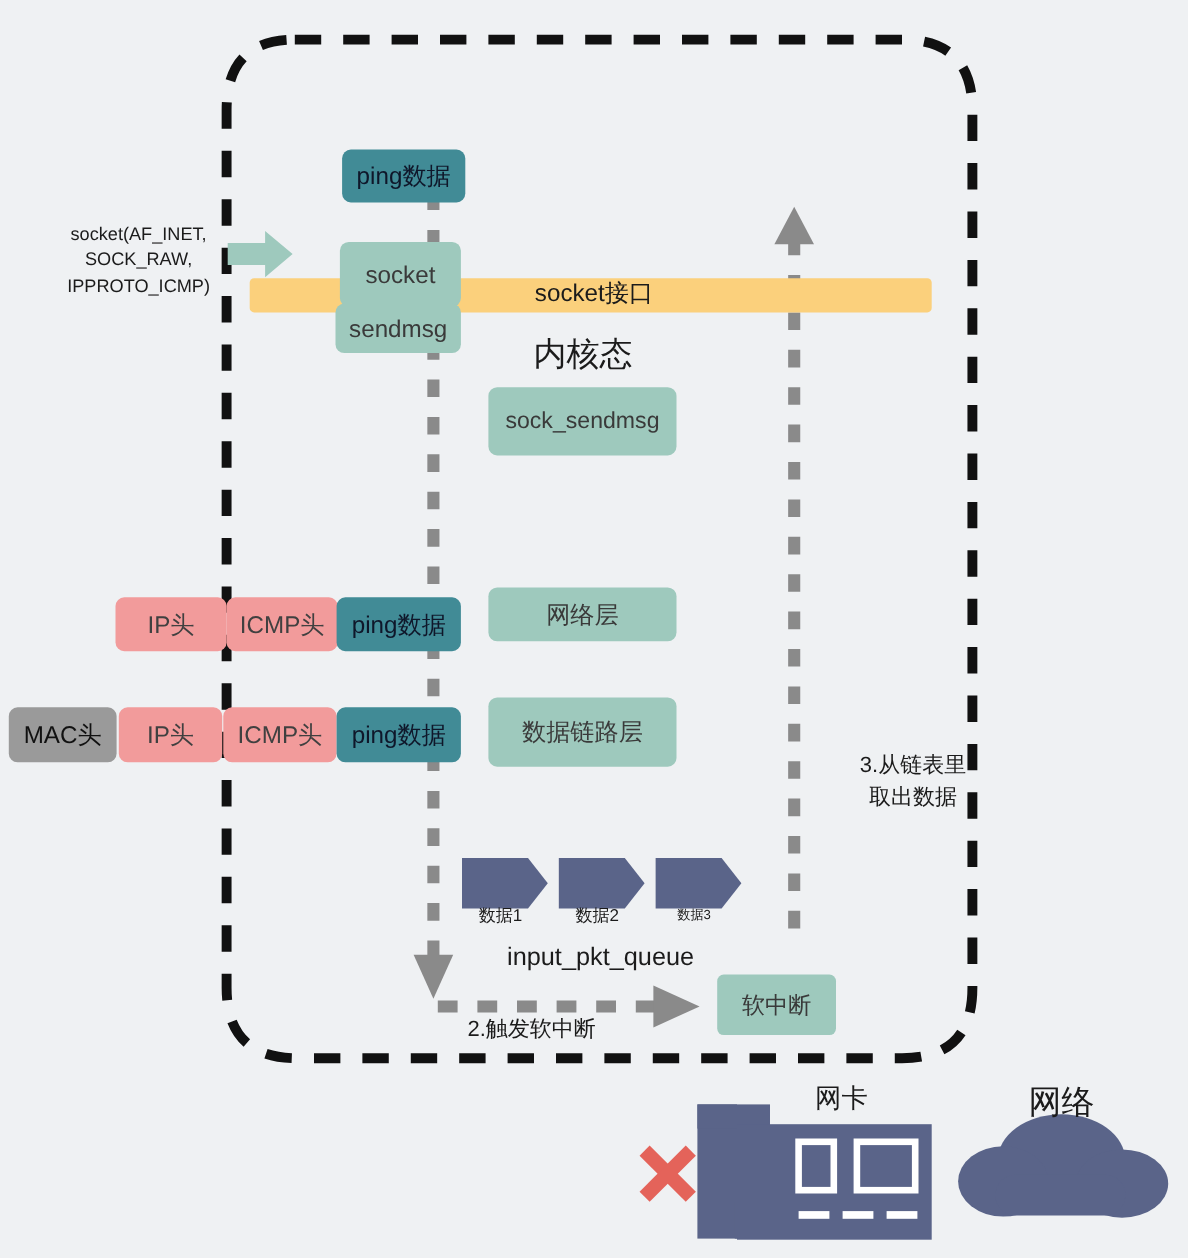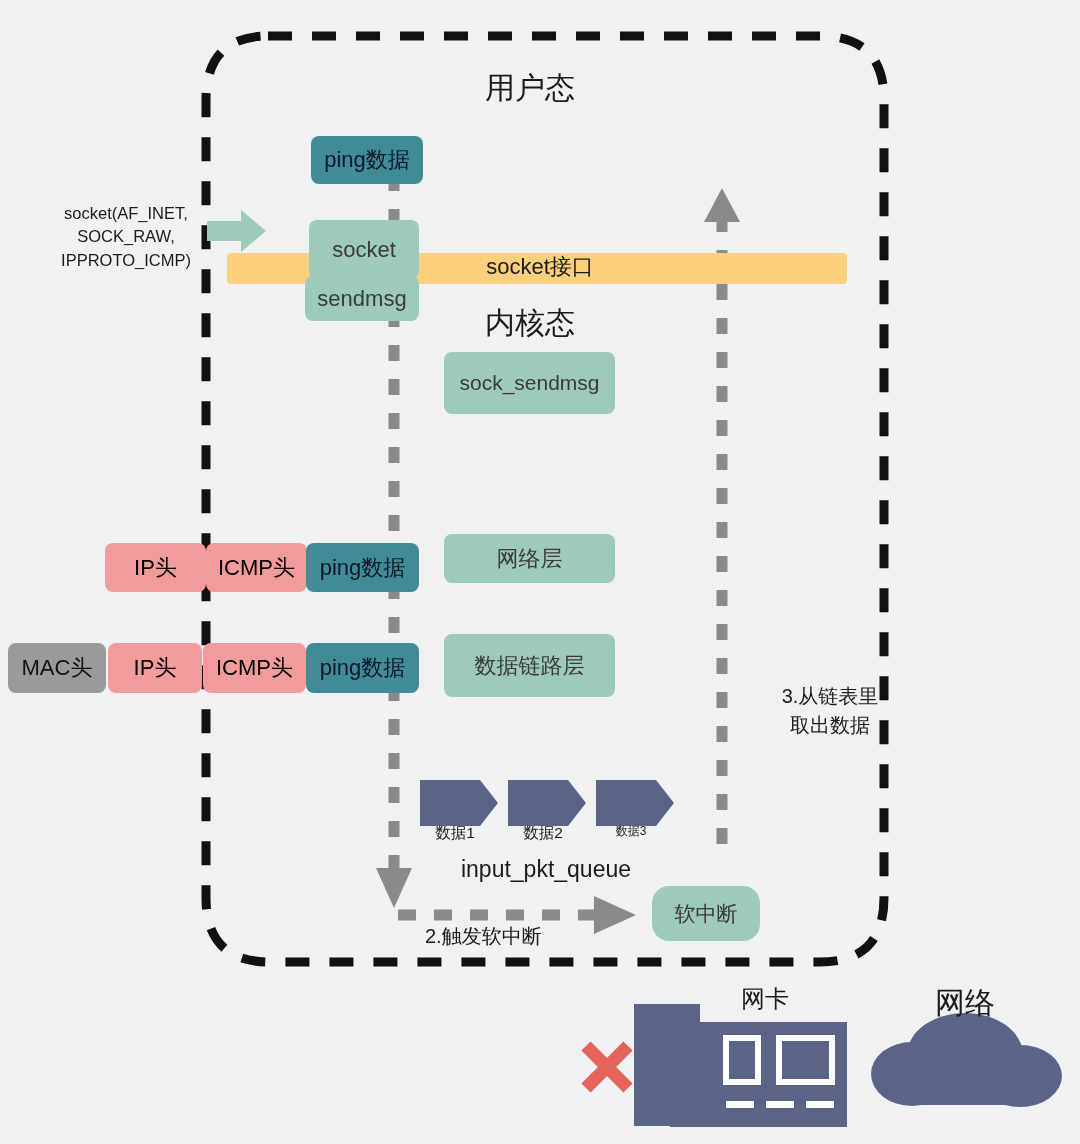--- a/index.html
+++ b/index.html
@@ -23,21 +23,21 @@
 
   
   .box{
     display:flex;align-items:center;justify-content:center;
     border-radius:8px;
     color:#2a2a2a;
     text-align:center;
   }
   .box.teal{background:#418b96;color:#0f172a;}
   .box.green{background:#9ec9bd;color:#3a3a3a;}
-  .box.pink{background:#f29b9b;color:#000000;}
+  .box.pink{background:#f29b9b;color:#404040;}
   .box.gray{background:#9a9a9a;color:#111;}
 
   .barYellow{background:#fbd07c;border-radius:4px;}
 
   
   svg.overlay{position:absolute;left:0;top:0;width:1080px;height:1144px;pointer-events:none;}
 </style>
 </head>
 <body>
 
@@ -60,21 +60,20 @@
 
   <svg class="overlay">
     <path d="M 207 221 L 241 221 L 241 210 L 266 231 L 241 252 L 241 241 L 207 241 Z" fill="#9ec9bd"></path>
   </svg>
 
   <svg class="overlay">
     <line x1="398" y1="915" x2="596" y2="915" stroke="#8a8a8a" stroke-width="11" stroke-dasharray="18 18"></line>
     <polygon points="594,896 594,934 636,915" fill="#8a8a8a"></polygon>
   </svg>
 
-  <div class="abs label center" style="left:430px;top:70px;width:200px;font-size:30px;font-weight:400;">用户态</div>
 
   <div class="abs label center" style="left:430px;top:305px;width:200px;font-size:30px;font-weight:400;">内核态</div>
 
   <div class="abs label center" style="left:40px;top:202px;width:172px;font-size:16.5px;line-height:1.42;">socket(AF_INET,
 SOCK_RAW,
 IPPROTO_ICMP)</div>
 
   <div class="abs barYellow" style="left:227px;top:253px;width:620px;height:31px;"></div>
   <div class="abs label center" style="left:440px;top:254px;width:200px;font-size:22px;">socket接口</div>
 
@@ -111,21 +110,21 @@
     <polygon points="508,780 568,780 586,803 568,826 508,826" fill="#5a6489"></polygon>
     <polygon points="596,780 656,780 674,803 656,826 596,826" fill="#5a6489"></polygon>
   </svg>
 
   <div class="abs label center" style="left:412px;top:824px;width:86px;font-size:15.5px;">数据1</div>
   <div class="abs label center" style="left:500px;top:824px;width:86px;font-size:15.5px;">数据2</div>
   <div class="abs label center" style="left:588px;top:824px;width:86px;font-size:12px;">数据3</div>
 
   <div class="abs label center" style="left:438px;top:856px;width:216px;font-size:23px;">input_pkt_queue</div>
 
-  <div class="abs box green" style="left:652px;top:886px;width:108px;height:55px;font-size:21px;border-radius:17px;">软中断</div>
+  <div class="abs box green" style="left:652px;top:886px;width:108px;height:55px;font-size:21px;border-radius:6px;">软中断</div>
 
   <svg class="overlay">
 
     <rect x="634" y="1004" width="36" height="122" fill="#5a6489"></rect>
     <rect x="634" y="1004" width="66" height="22" fill="#5a6489"></rect>
     <rect x="668" y="1093" width="42" height="33" fill="#5a6489"></rect>
 
     <rect x="670" y="1022" width="177" height="105" fill="#5a6489"></rect>
 
     <rect x="726" y="1038" width="32" height="44" fill="none" stroke="#ffffff" stroke-width="6"></rect>

